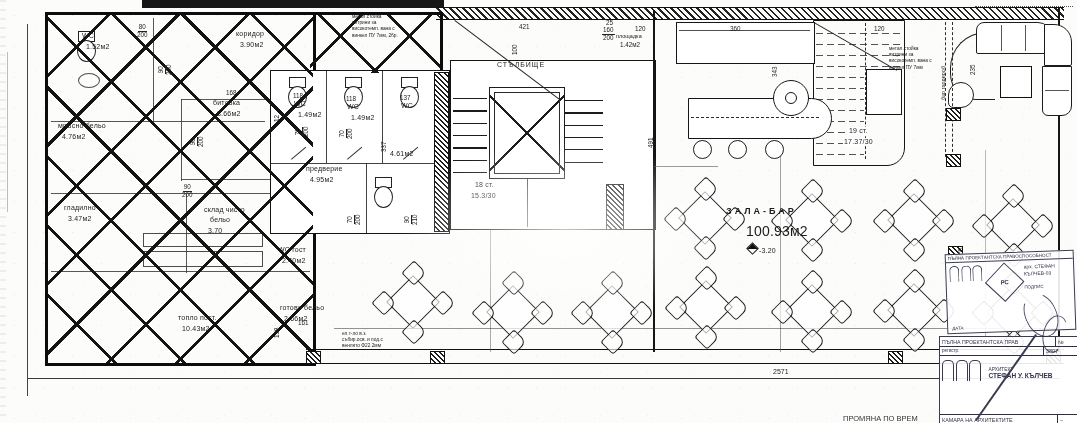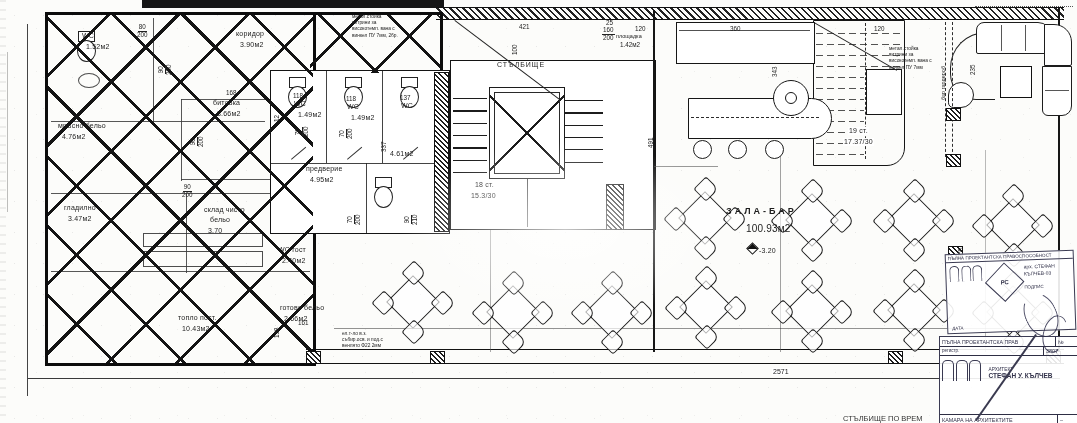--- a/index.html
+++ b/index.html
@@ -182,30 +182,30 @@
 
   <div class="lbl" style="left:497px;top:61px;letter-spacing:1px;">СТЪЛБИЩЕ</div>
   <div class="lbl whitebg" style="left:474px;top:181px;">18 ст.</div>
   <div class="lbl whitebg" style="left:470px;top:192px;">15.3/30</div>
   <div class="lbl whitebg" style="left:848px;top:127px;">19 ст.</div>
   <div class="lbl whitebg" style="left:843px;top:138px;">17.37/30</div>
   <div class="dim" style="left:616px;top:34px;font-size:5.5px;">площадка</div>
   <div class="dim" style="left:620px;top:42px;">1.42м2</div>
 
   <div class="lbl" style="left:726px;top:206px;font-size:9px;font-weight:700;letter-spacing:3px;">ЗАЛА-БАР</div>
-  <div class="lbl" style="left:746px;top:223px;font-size:10px;">100.93м2</div>
+  <div class="lbl" style="left:746px;top:223px;font-size:14px;">100.93м2</div>
   <div class="lbl" style="left:748px;top:244px;">
     <span class="levelmark"></span><span>-3.20</span>
   </div>
 
   <div class="wblur" style="left:400px;top:140px;width:330px;height:180px;"></div>
 
   <div class="abs" style="left:28px;top:378px;width:1032px;border-top:1.2px solid #3a3a3a;"></div>
   <div class="dim whitebg" style="left:772px;top:368px;font-size:7px;">2571</div>
-  <div class="dim" style="left:843px;top:415px;font-size:7.5px;color:#333;">СТЪЛБИЩЕ ПО ВРЕМ</div>
+  <div class="dim" style="left:843px;top:415px;font-size:7.5px;color:#333;">ПРОМЯНА ПО ВРЕМ</div>
 
   <div class="stamp" style="left:946px;top:252px;width:127px;height:78px;transform:rotate(-2deg);">
     <div style="font-size:4.6px;border-bottom:1px solid #3a3a52;padding:1px 2px;white-space:nowrap;">ПЪЛНА ПРОЕКТАНТСКА ПРАВОСПОСОБНОСТ</div>
     <div style="display:flex;align-items:flex-start;padding:3px 2px 0 3px;">
       <span style="white-space:nowrap;"><i class="arch"></i><i class="arch"></i><i class="arch"></i></span>
       <span style="display:inline-flex;align-items:center;justify-content:center;width:26px;height:26px;border:1.4px solid #3a3a52;transform:rotate(45deg);margin:4px 6px 0 6px;">
         <b style="transform:rotate(-45deg);font-size:6px;font-weight:600;">РС</b>
       </span>
       <span style="font-size:5px;line-height:1.3;">
         <span style="display:block;">арх. СТЕФАН</span>

